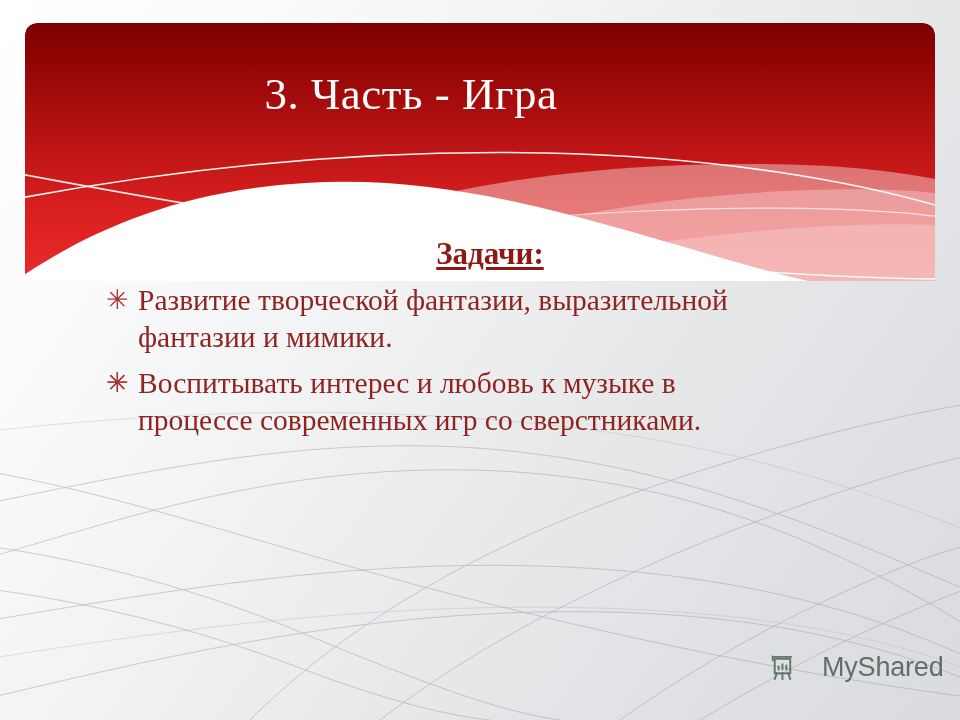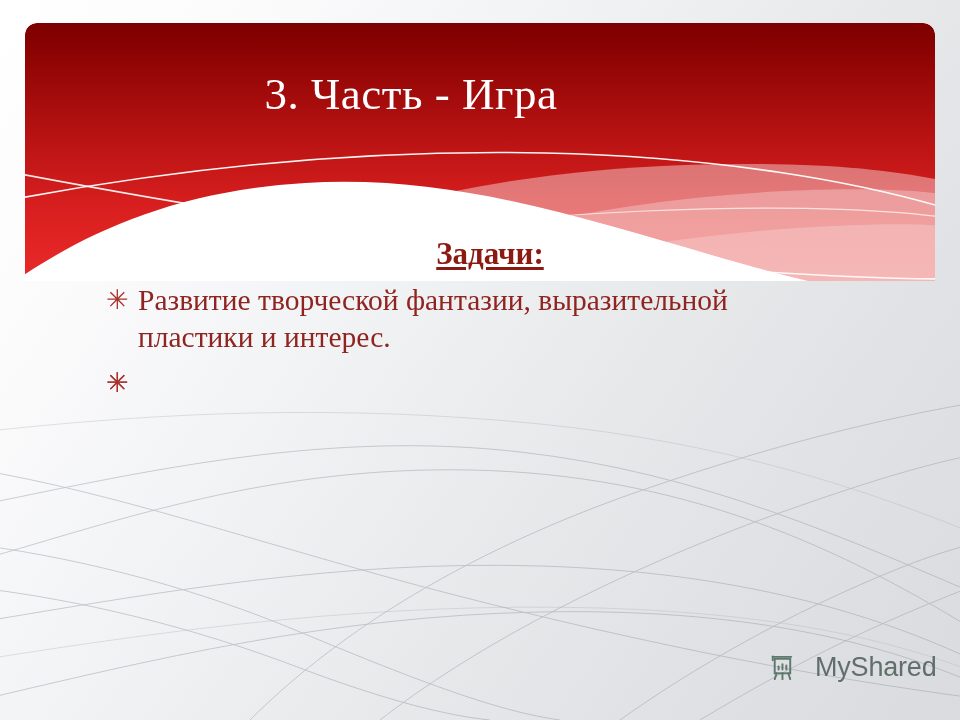--- a/index.html
+++ b/index.html
@@ -133,21 +133,21 @@
     max-width: 640px;
   }
 
   
   #watermark {
     position: absolute;
     left: 766px;
     top: 652px;
     display: flex;
     align-items: center;
-    gap: 18px;
+    gap: 25px;
     opacity: 0.88;
   }
   #watermark-label {
     color: #50605a;
     font-family: "Liberation Sans", sans-serif;
     font-size: 27px;
     font-weight: 400;
     letter-spacing: -0.2px;
     line-height: 1;
   }
@@ -206,27 +206,28 @@
 
   <div id="slide-title">3. Часть - Игра</div>
 
   <div id="body-area">
 
     <div id="tasks-heading">Задачи:</div>
 
     <ul id="bullet-list">
       <li class="bullet-item">
         <span class="bullet-glyph">✳</span>
-        <span class="bullet-text">Развитие творческой фантазии, выразительной пластики и интерес.</span>
+        <span class="bullet-text">Развитие творческой фантазии, выразительной фантазии и мимики.</span>
       </li>
       <li class="bullet-item">
         <span class="bullet-glyph">✳</span>
       </li>
       <li class="bullet-item">
         <span class="bullet-glyph">✳</span>
+        <span class="bullet-text">Воспитывать интерес и любовь к музыке в процессе современных игр со сверстниками.</span>
       </li>
     </ul>
   </div>
 
   <div id="watermark">
     <svg width="31" height="31" viewBox="0 0 32 32">
       <g fill="none" stroke="#4e6b5c" stroke-width="2" stroke-linecap="round">
 
         <path d="M7,5 H26"></path>
         <path d="M7,4.5 V8.5"></path>

